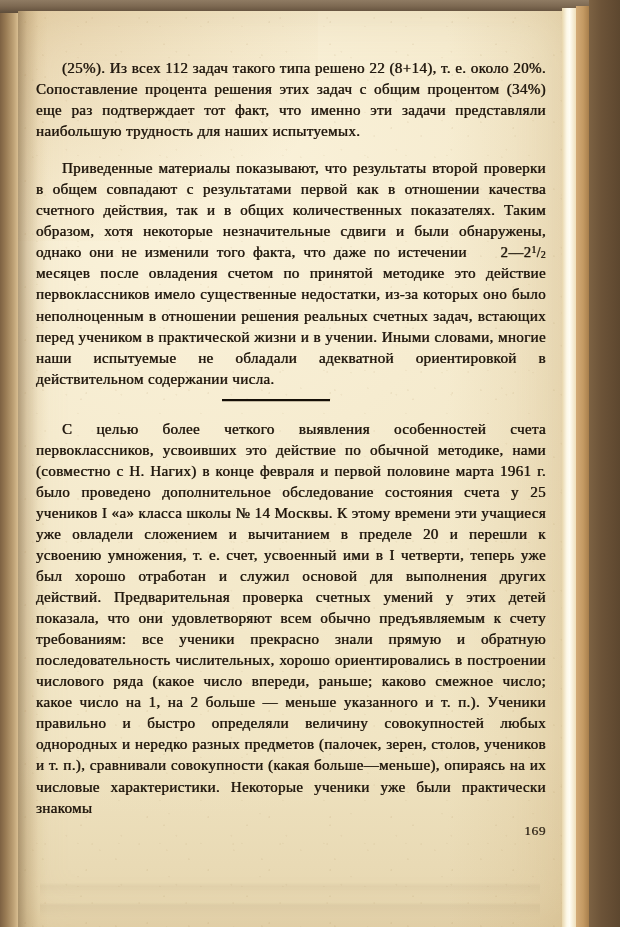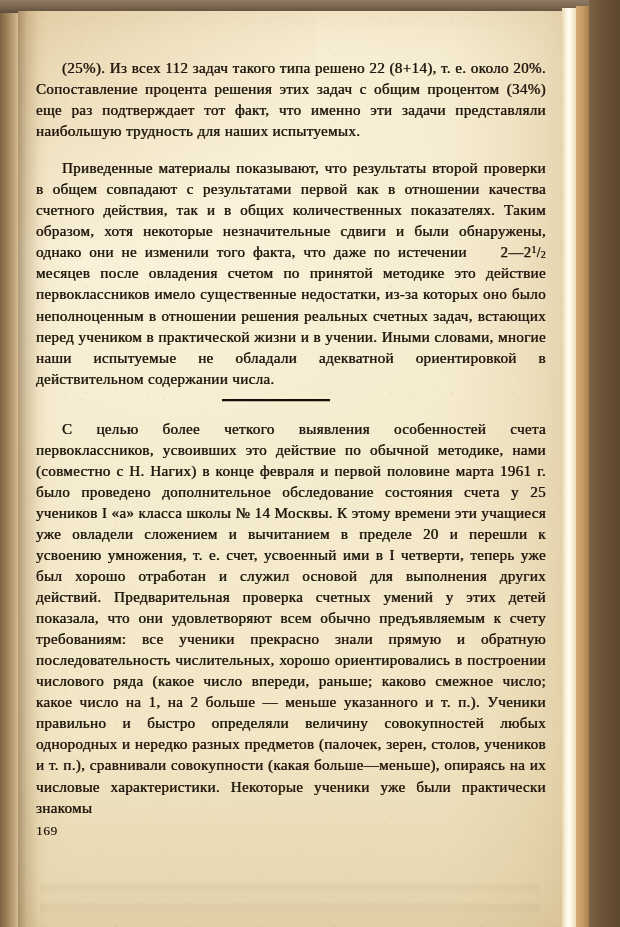--- a/index.html
+++ b/index.html
@@ -185,20 +185,21 @@
     font-size: 0.66em;
     vertical-align: -0.06em;
   }
 
   
   .folio {
     position: absolute;
     left: 36px;
     top: 823px;
     width: 510px;
+    text-align: right;
     font-size: 13.4px;
     color: #241b10;
     letter-spacing: 0.04em;
     text-shadow: 0.4px 0 0 rgba(44,32,18,0.5);
   }
 
   
   .grain {
     position: absolute;
     left: 18px; top: 11px;

